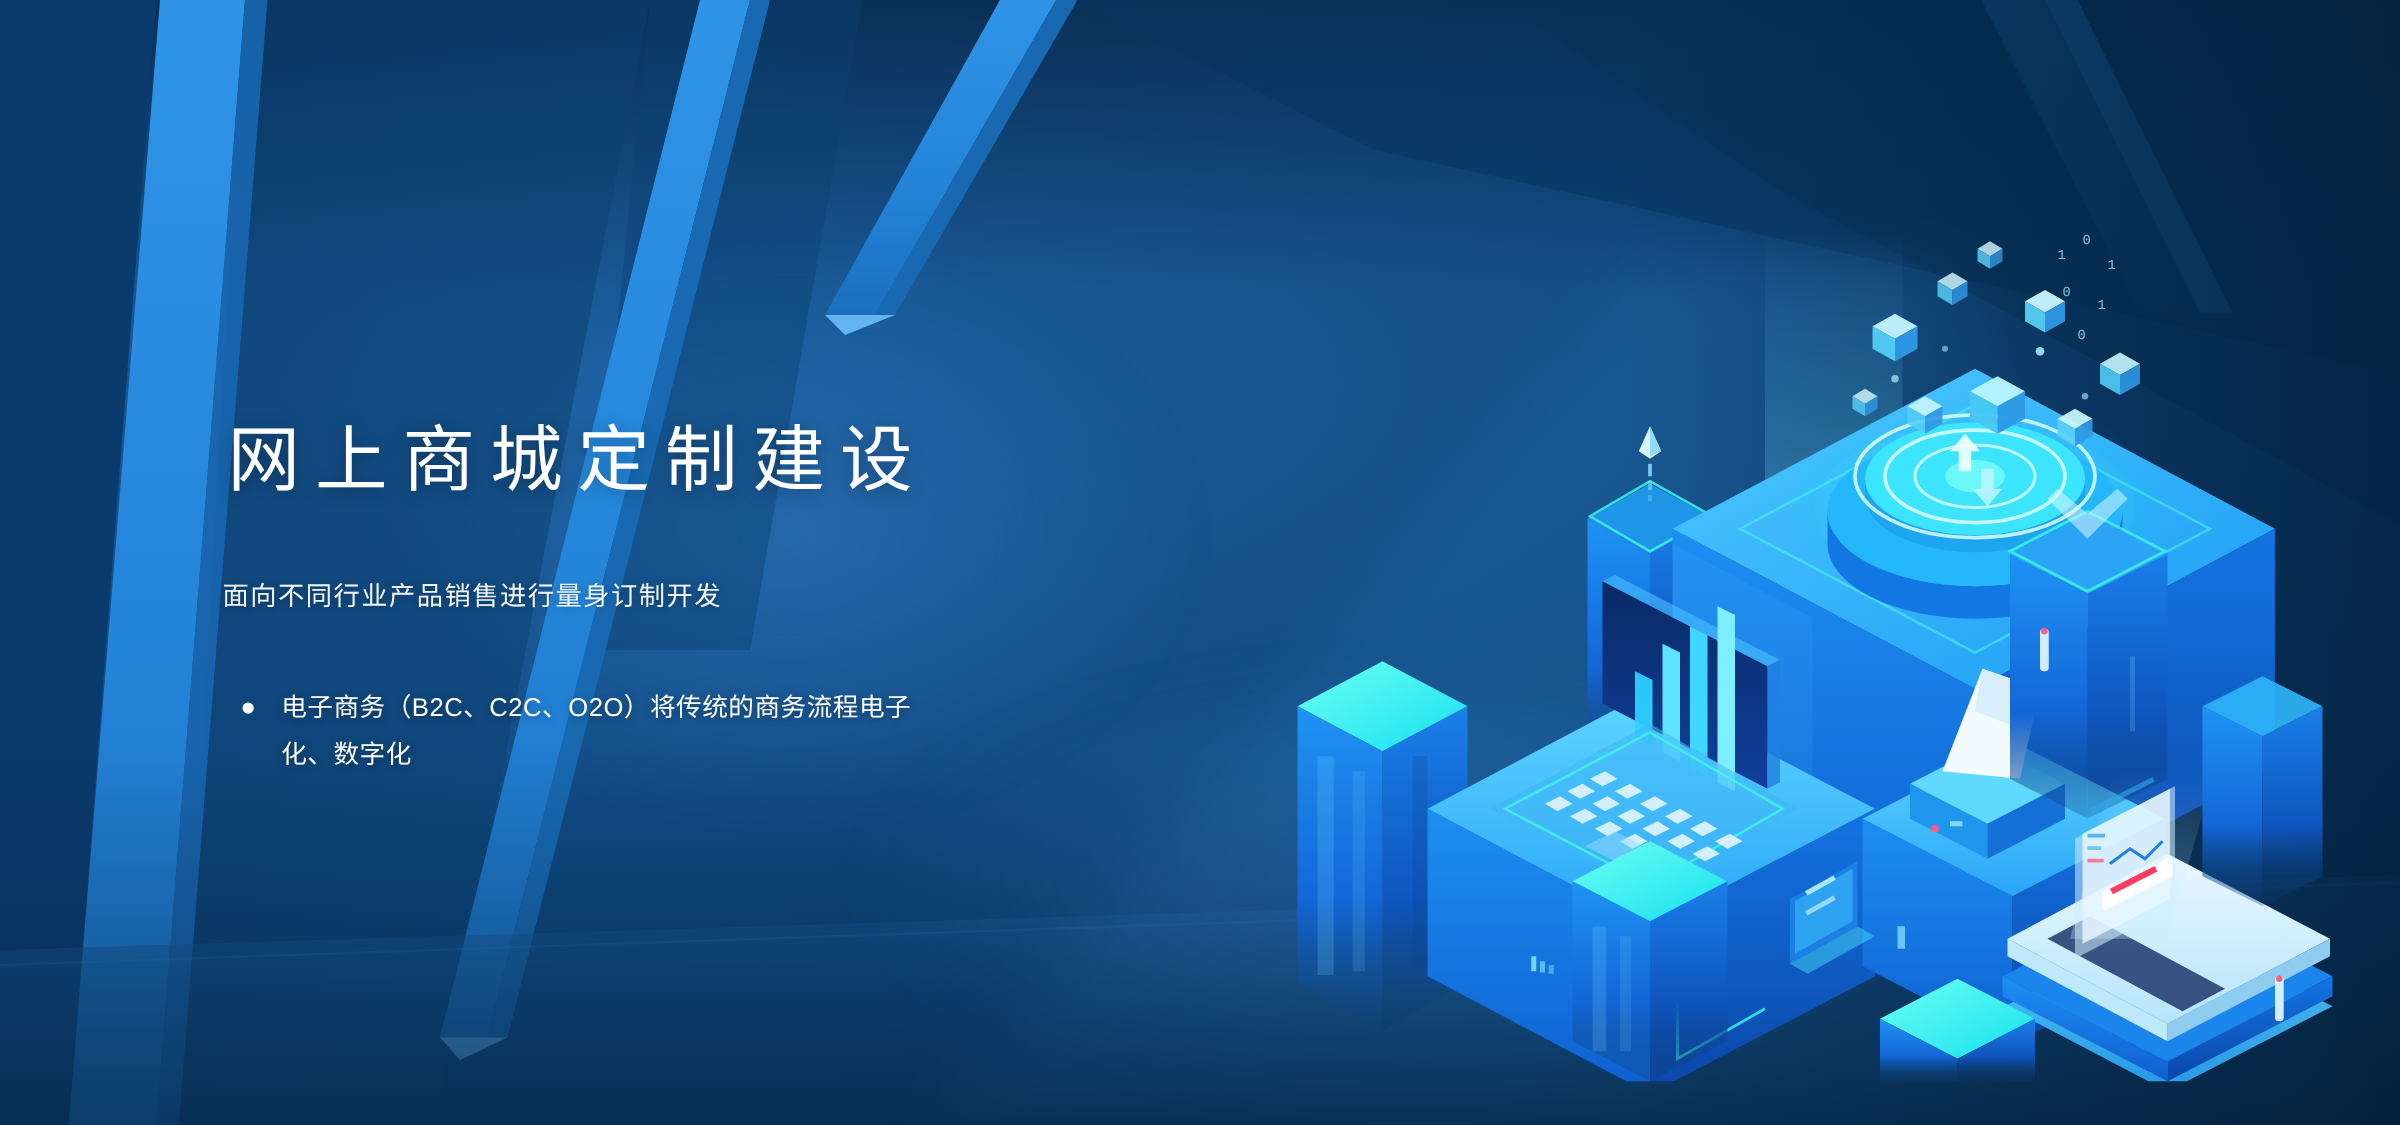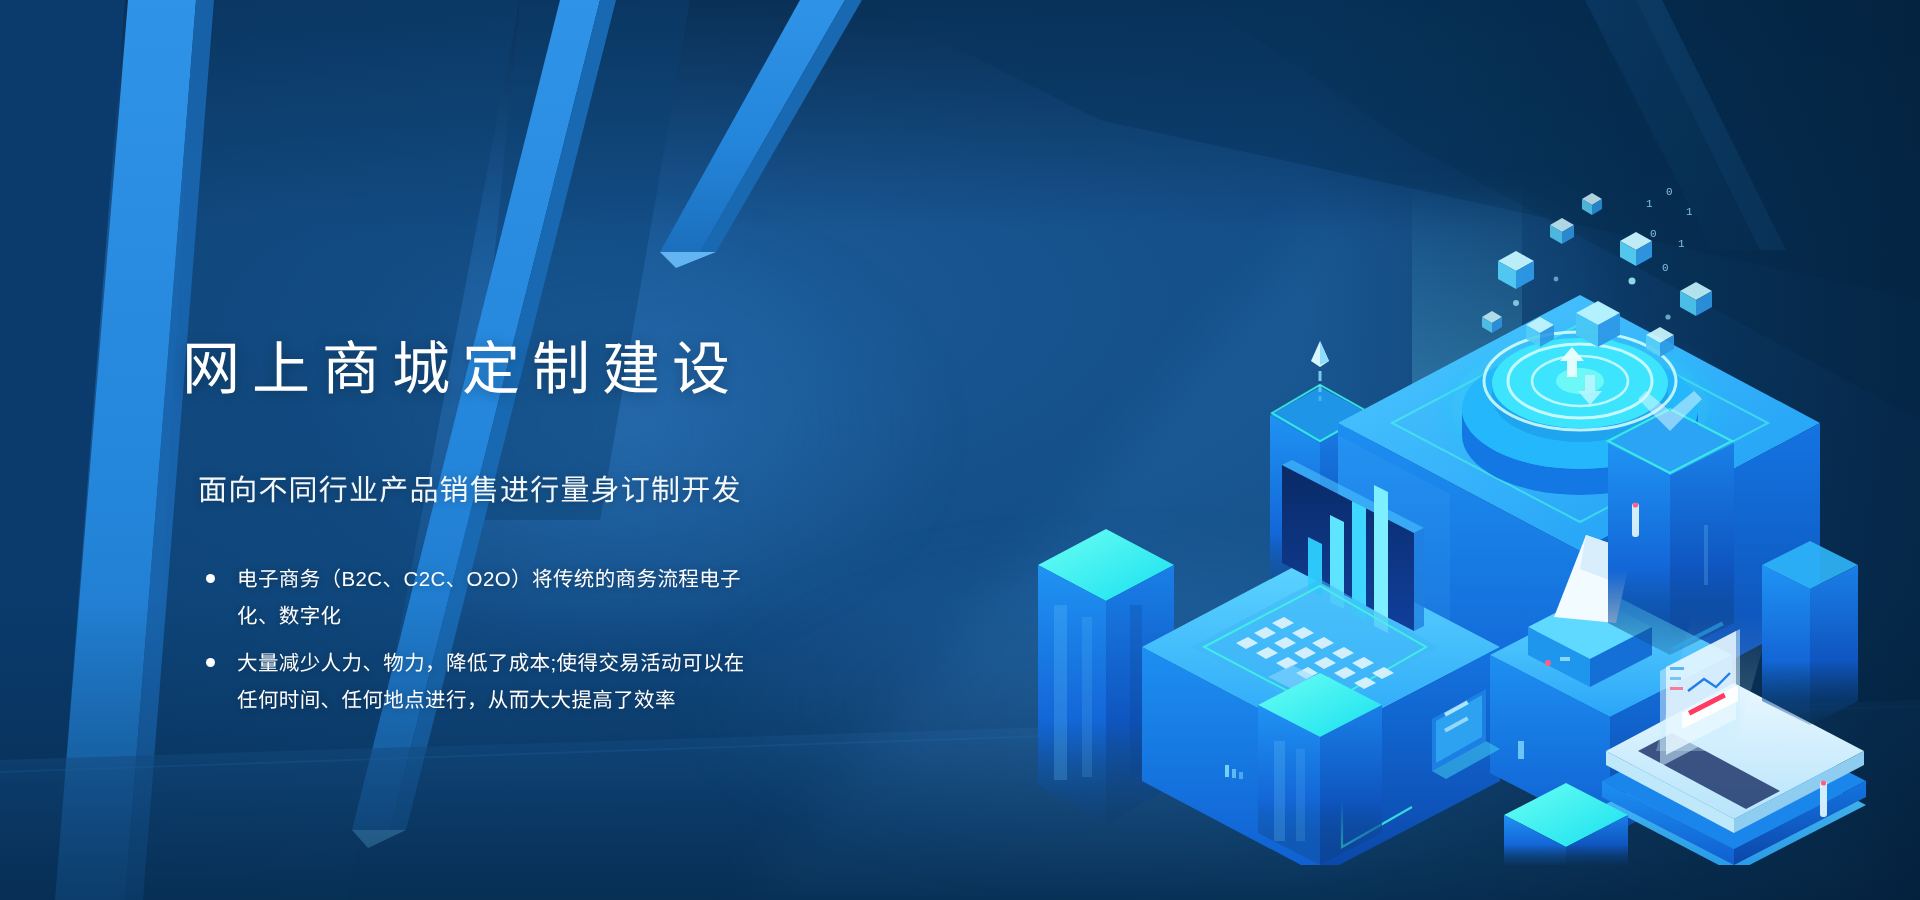--- a/index.html
+++ b/index.html
@@ -54,35 +54,35 @@
     line-height:1;
     font-weight:300;
     letter-spacing:12px;
     color:#ffffff;
     white-space:nowrap;
     text-shadow:0 2px 14px rgba(0,0,0,.30);
   }
 
   .subhead{
     position:absolute;
-    left:198px; top:444px;
-    font-size:29px;
+    left:178px; top:444px;
+    font-size:21px;
     line-height:1.2;
     font-weight:500;
     letter-spacing:1.2px;
     color:#f2f7fc;
     white-space:nowrap;
     text-shadow:0 1px 8px rgba(0,0,0,.28);
   }
 
   .bullets{
     position:absolute;
     left:186px; top:544px;
     width:560px;
-    margin:16px;
+    margin:4px;
     padding:0;
     list-style:none;
   }
   .bullet{
     position:relative;
     padding-left:35px;
     margin-bottom:10px;
     font-size:20.5px;
     line-height:37px;
     font-weight:500;
@@ -516,21 +516,17 @@
 
     <h1 class="headline">网上商城定制建设</h1>
 
     <p class="subhead">面向不同行业产品销售进行量身订制开发</p>
 
     <ul class="bullets">
       <li class="bullet">
         <span class="dot"></span>
         <span>电子商务（B2C、C2C、O2O）将传统的商务流程电子化、数字化</span>
       </li>
-      <li class="bullet">
-        <span class="dot"></span>
-        <span>大量减少人力、物力，降低了成本;使得交易活动可以在任何时间、任何地点进行，从而大大提高了效率</span>
-      </li>
     </ul>
 
   </div>
 
 </div>
 
 </body></html>

